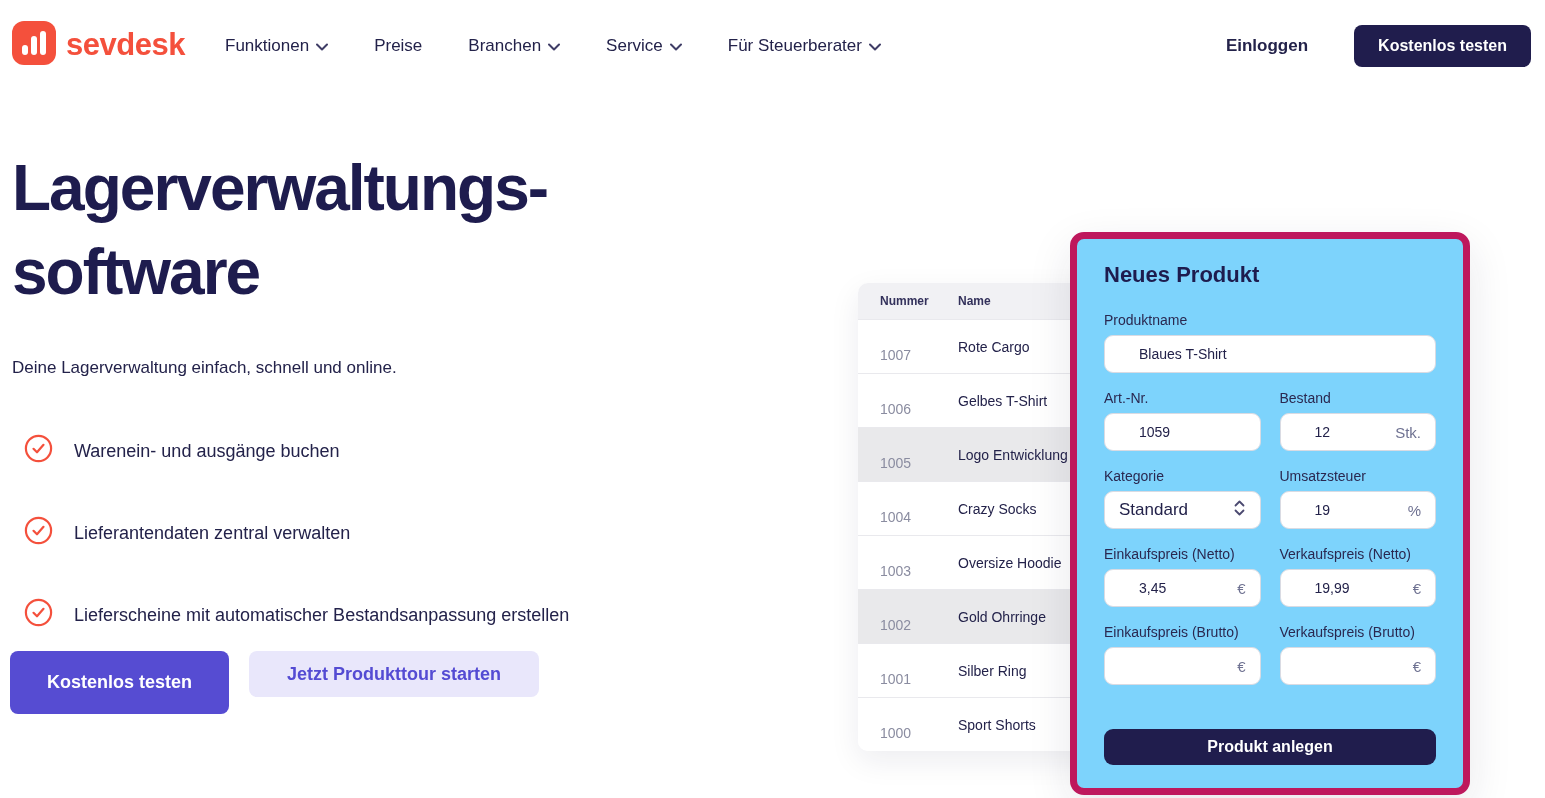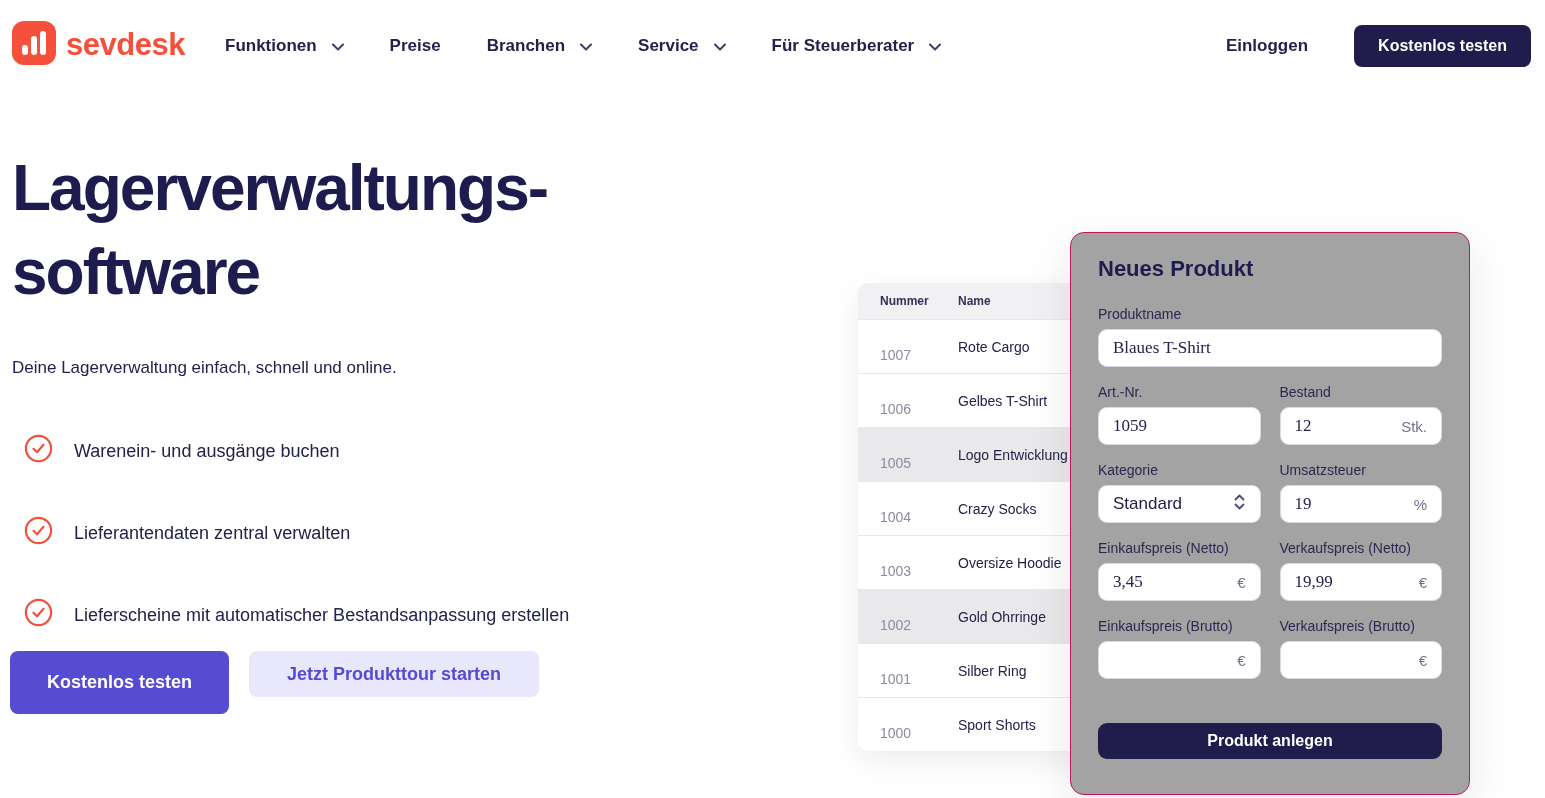--- a/index.html
+++ b/index.html
@@ -5,21 +5,21 @@
   * { margin:0; padding:0; box-sizing:border-box; }
   html,body { background:#fff; }
   body { font-family:"Liberation Sans", sans-serif; color:#23224A; }
   .page { position:relative; width:1545px; height:798px; overflow:hidden; background:#fff; }
 
   
   .topnav { position:absolute; top:0; left:0; width:100%; height:92px; }
   .logo-wrap { position:absolute; left:12px; top:21px; display:flex; align-items:center; gap:10px; cursor:pointer; }
   .logo-word { font-size:31px; font-weight:700; color:#F4503C; letter-spacing:-0.5px; }
   .nav-items { position:absolute; left:225px; top:0; height:92px; display:flex; align-items:center; gap:46px; }
-  .nav-item { display:flex; align-items:center; gap:15px; font-size:17px; font-weight:700; color:#23224A; cursor:pointer; }
+  .nav-item { display:flex; align-items:center; gap:7px; font-size:17px; font-weight:400; color:#23224A; cursor:pointer; }
   .nav-right { position:absolute; right:14px; top:0; height:92px; display:flex; align-items:center; gap:46px; }
   .login-link { font-size:17px; font-weight:700; color:#23224A; cursor:pointer; }
   .nav-cta { background:#201D4D; color:#fff; font-size:16px; font-weight:700; border:none; border-radius:8px; height:42px; padding:0 24px; cursor:pointer; font-family:inherit; }
 
   
   .hero-title { position:absolute; left:12px; top:146px; font-size:64px; line-height:84px; font-weight:700; letter-spacing:-2px; color:#1E1C4E; }
   .hero-sub { position:absolute; left:12px; top:358px; font-size:17px; color:#23224A; }
   .checklist { position:absolute; left:24px; top:434px; display:flex; flex-direction:column; gap:48px; }
   .check-item { display:flex; align-items:center; gap:21px; font-size:18px; color:#23224A; }
   .cta-row { position:absolute; left:10px; top:651px; display:flex; gap:20px; }
@@ -29,26 +29,26 @@
   
   .ptable { position:absolute; left:858px; top:283px; width:380px; border-radius:10px; background:#fff; box-shadow:0 10px 30px rgba(30,30,60,0.08); z-index:1; overflow:hidden; }
   .ptable-header { display:flex; align-items:center; height:36px; background:#F1F1F4; font-size:12px; font-weight:700; color:#33315B; }
   .ptable-header .col1 { padding-left:22px; width:100px; }
   .t-row { display:flex; align-items:center; height:54px; border-top:1px solid #E9E9ED; font-size:14px; background:#fff; cursor:pointer; }
   .t-row .col1 { padding-left:22px; width:100px; color:#8A8CA0;margin-top:16px; }
   .t-row .col2 { color:#23224A; }
   .t-row.hl { background:#E9E9EB; }
 
   
-  .card { position:absolute; left:1070px; top:232px; width:400px; height:563px; background:#a3a3a3; border:1px solid #be185d; border-radius:14px; box-shadow:0 14px 44px rgba(30,30,60,0.10); z-index:2; padding:23px 27px; }
+  .card { position:absolute; left:1070px; top:232px; width:400px; height:563px; background:#7dd3fc; border:7px solid #be185d; border-radius:14px; box-shadow:0 14px 44px rgba(30,30,60,0.10); z-index:2; padding:23px 27px; }
   .card-title { font-size:22px; font-weight:700; color:#1E1C4E; margin-bottom:24px; }
   .fgroup { margin-bottom:17px; }
   .flabel { font-size:14px; color:#2A2850; margin-bottom:7px; }
   .field { display:flex; align-items:center; height:38px; border:1px solid #D9DBE3; border-radius:9px; background:#fff; padding:0 14px; }
-  .field input { border:none; outline:none; width:100%; font-size:17px; color:#23224A; font-family:Liberation Serif, serif; background:transparent; }
+  .field input { border:none; outline:none; width:100%; font-size:14px; color:#23224A; font-family:Liberation Sans, sans-serif; background:transparent;margin-left:20px; }
   .suffix { font-size:15px; color:#6E7191; white-space:nowrap; }
   .two-col { display:grid; grid-template-columns:1fr 1fr; column-gap:19px; }
   .select-field { justify-content:space-between; cursor:pointer; }
   .select-text { font-size:17px; color:#23224A; }
   .card-btn { margin-top:27px; width:100%; height:36px; background:#201D4D; color:#fff; border:none; border-radius:9px; font-size:16px; font-weight:700; cursor:pointer; font-family:inherit; }
 </style>
 </head>
 <body>
 
 <div class="page">

